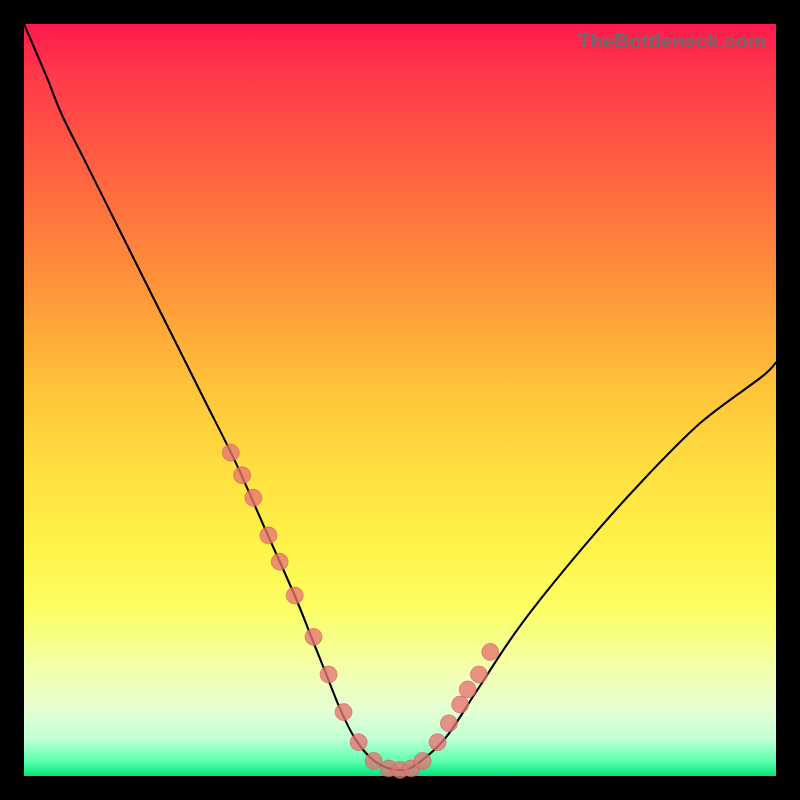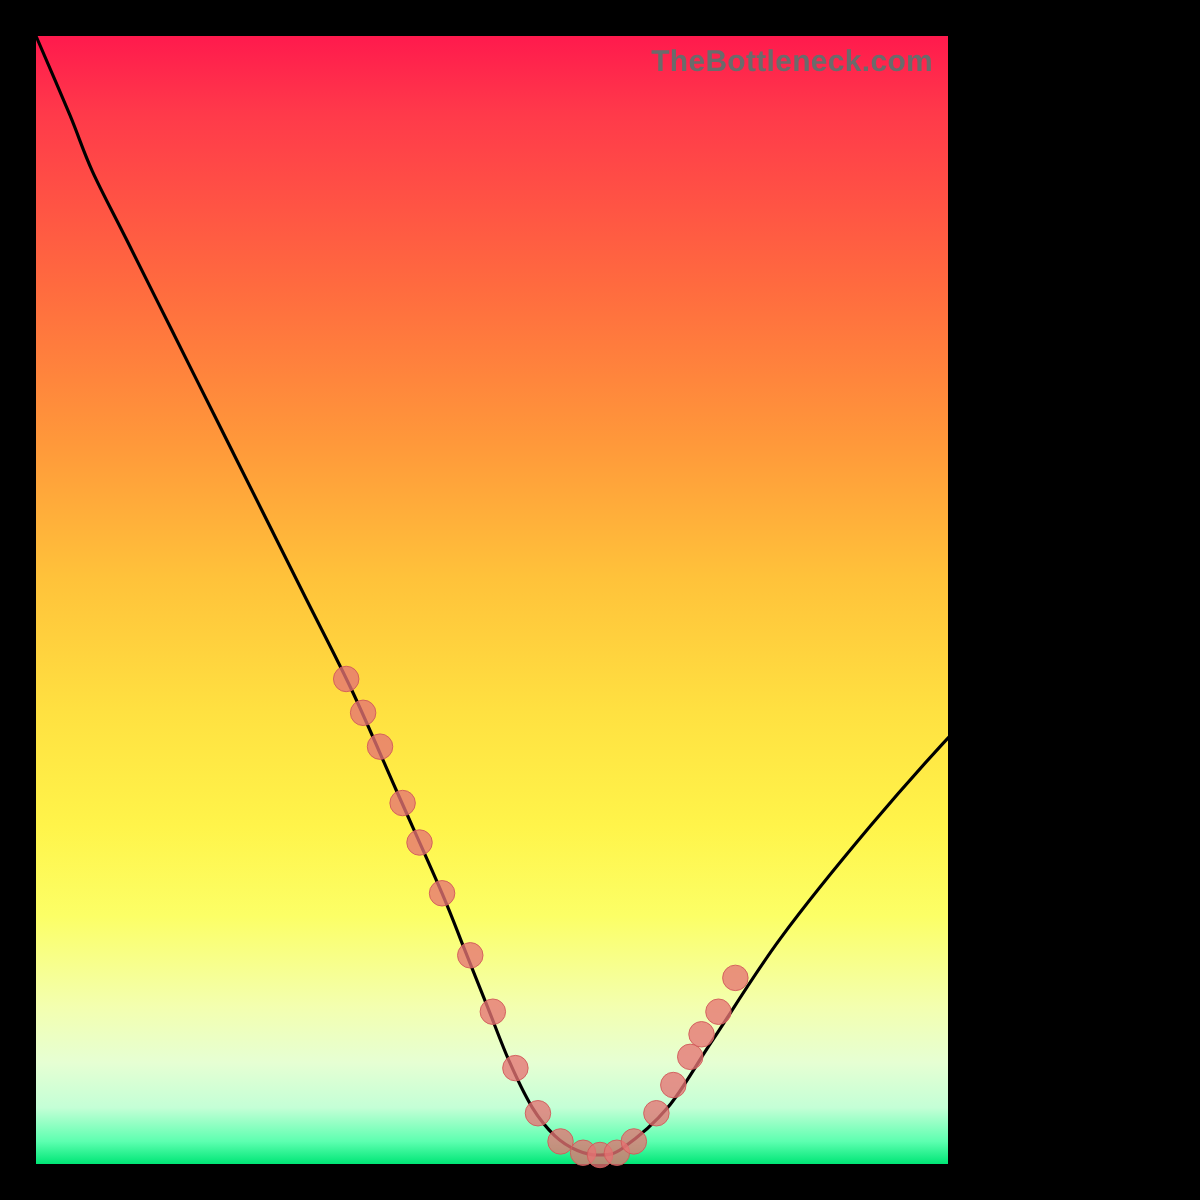--- a/index.html
+++ b/index.html
@@ -8,21 +8,21 @@
     width: 800px;
     height: 800px;
     background: #000;
     overflow: hidden;
     font-family: Arial, Helvetica, sans-serif;
   }
   .frame {
     position: absolute;
     left: 24px;
     top: 24px;
-    width: 608px;
+    width: 752px;
     height: 752px;
     background: linear-gradient(to bottom,
       #ff1a4d 0%,
       #ff3a4a 7%,
       #ff6a3f 22%,
       #ff983a 36%,
       #ffc23a 48%,
       #ffe141 60%,
       #fff44a 70%,
       #fcff66 78%,

